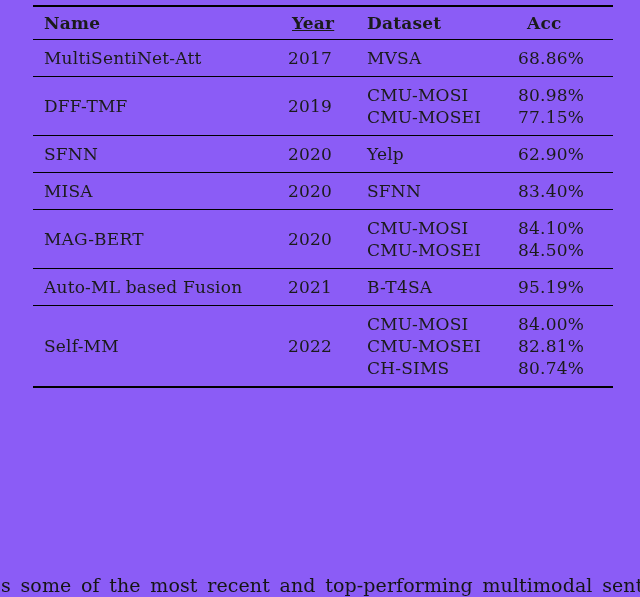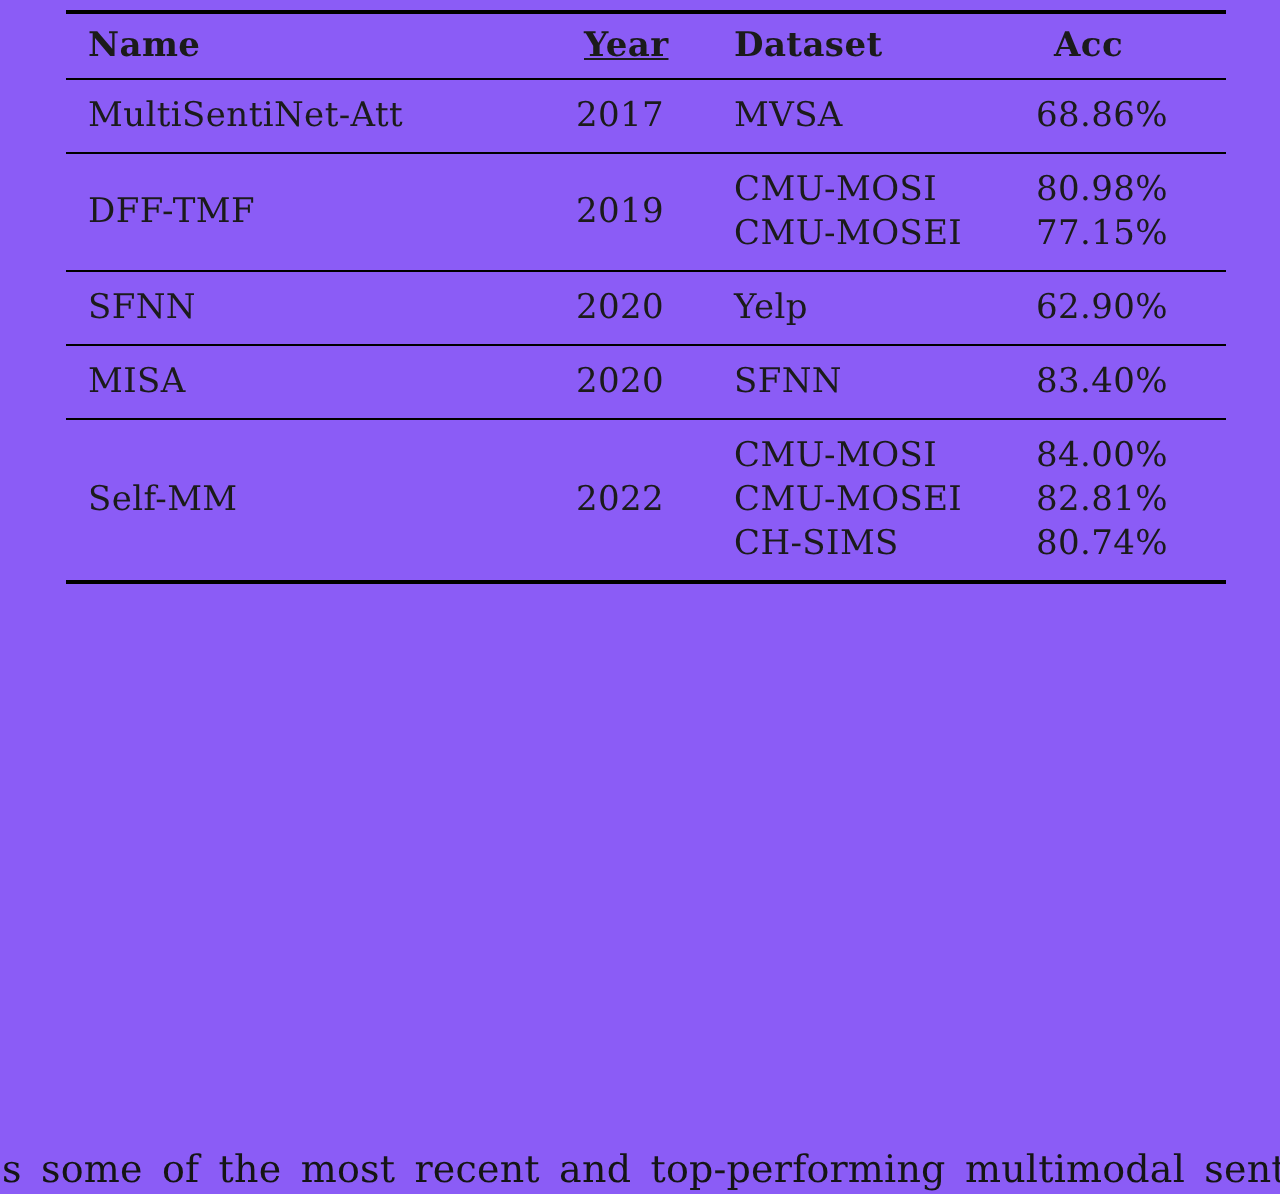--- a/index.html
+++ b/index.html
@@ -119,22 +119,44 @@
         <td class="c-name">MISA</td>
         <td class="c-year">2020</td>
         <td class="c-dataset">
           <div class="line">SFNN</div>
         </td>
         <td class="c-acc">
           <div class="line">83.40%</div>
         </td>
       </tr>
 
+      <tr>
+        <td class="c-name">MAG-BERT</td>
+        <td class="c-year">2020</td>
+        <td class="c-dataset">
+          <div class="line">CMU-MOSI</div>
+          <div class="line">CMU-MOSEI</div>
+        </td>
+        <td class="c-acc">
+          <div class="line">84.10%</div>
+          <div class="line">84.50%</div>
+        </td>
+      </tr>
 
 
+      <tr>
+        <td class="c-name">Auto-ML based Fusion</td>
+        <td class="c-year">2021</td>
+        <td class="c-dataset">
+          <div class="line">B-T4SA</div>
+        </td>
+        <td class="c-acc">
+          <div class="line">95.19%</div>
+        </td>
+      </tr>
 
       <tr>
         <td class="c-name">Self-MM</td>
         <td class="c-year">2022</td>
         <td class="c-dataset">
           <div class="line">CMU-MOSI</div>
           <div class="line">CMU-MOSEI</div>
           <div class="line">CH-SIMS</div>
         </td>
         <td class="c-acc">

